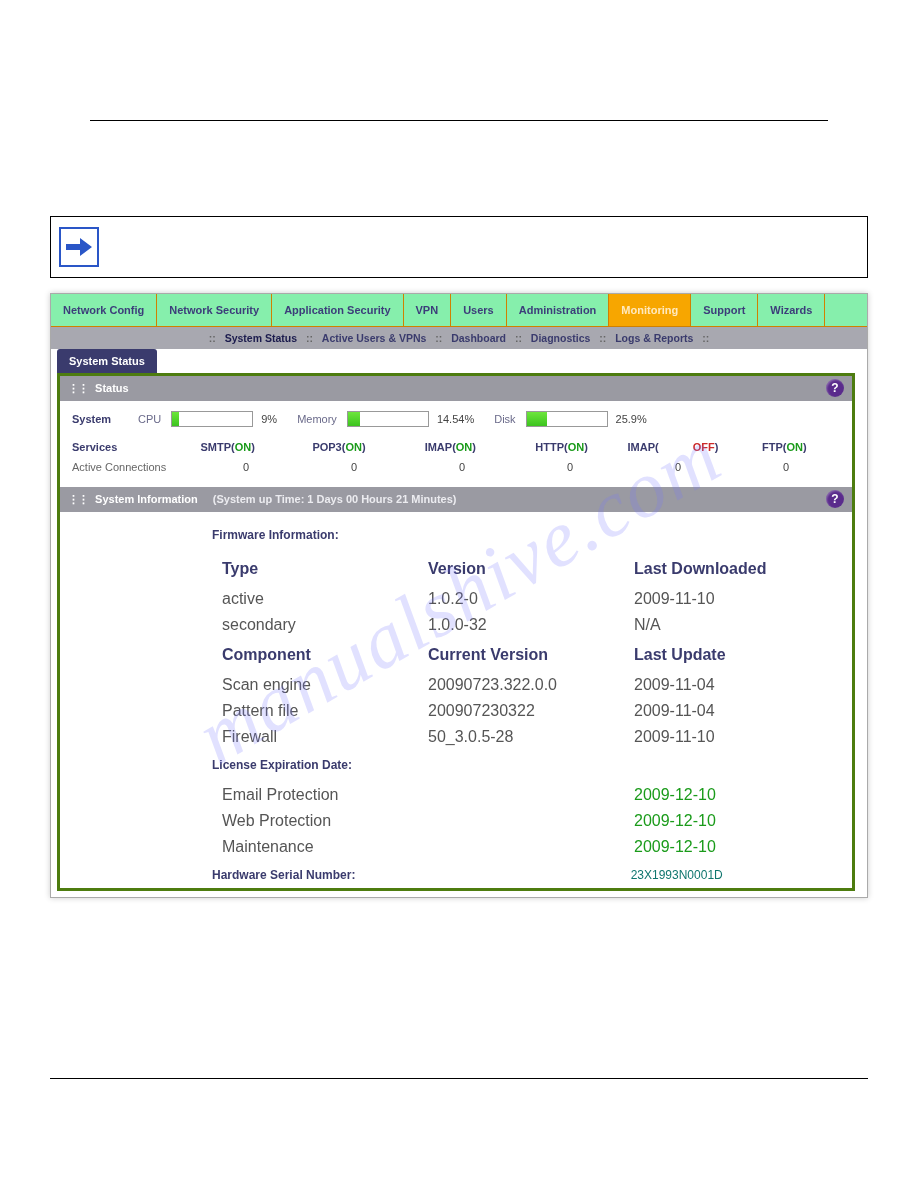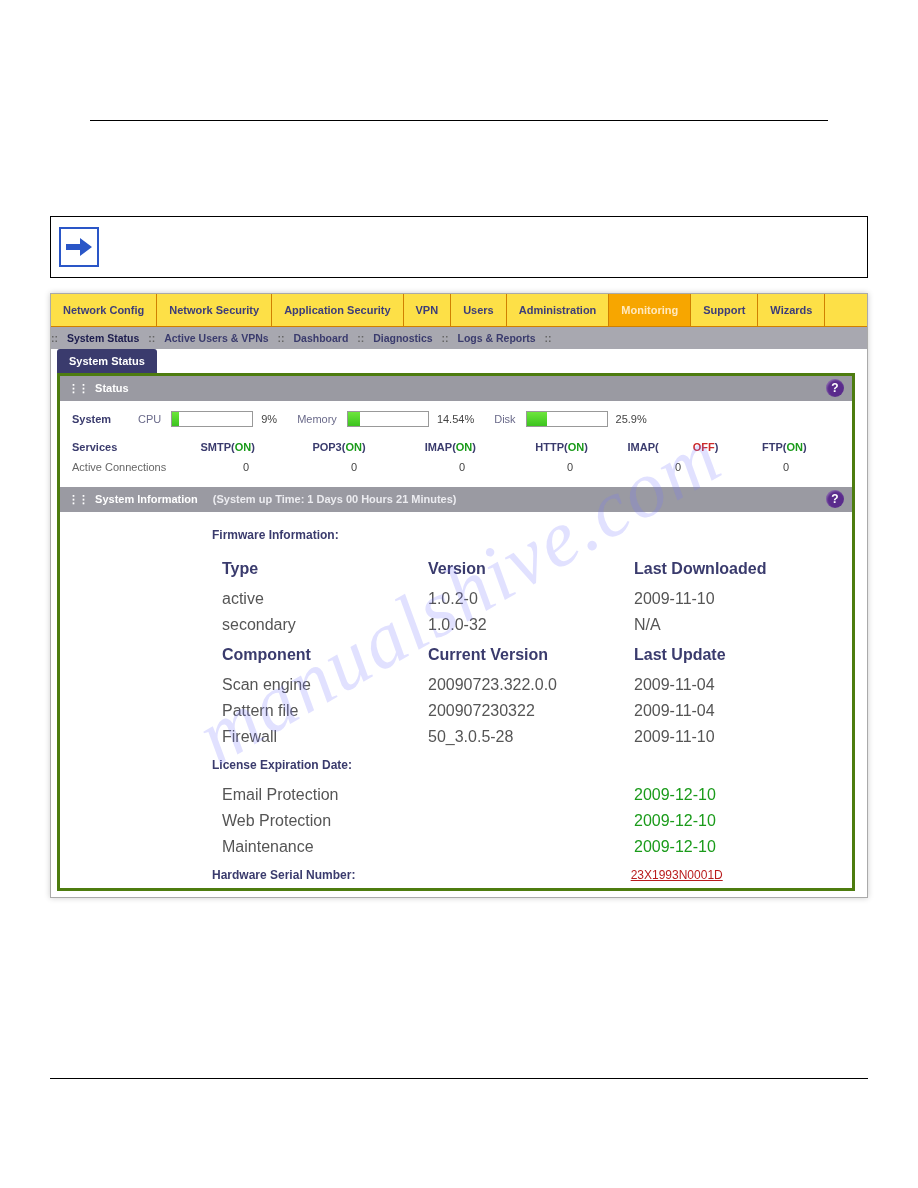--- a/index.html
+++ b/index.html
@@ -5,24 +5,24 @@
 body { margin:0; padding:0; font-family:Verdana,Arial,sans-serif; background:#fff; }
 .page { width:918px; height:1188px; margin:0 auto; box-sizing:border-box; padding:60px 50px; position:relative; }
 .hr-top { border-top:1.5px solid #000; margin:60px 40px 0 40px; }
 .note-box { border:1px solid #000; margin:95px 0 15px 0; display:flex; }
 .note-arrow-cell { width:55px; background:#fff; border-right:1px solid #fff; display:flex; align-items:center; justify-content:center; padding:10px 0; }
 .note-arrow { width:36px; height:36px; border:2px solid #2a56c7; background:#fff; display:flex; align-items:center; justify-content:center; }
 .note-arrow svg { display:block; }
 .note-text-cell { flex:1; padding:10px 10px 10px 5px; font-size:11px; color:#fff; }
 .shot { border:1px solid #aaa; background:#fff; box-shadow:0 0 6px rgba(0,0,0,.2); position:relative; margin:0 0 20px 0; overflow:hidden; }
 .wm { position:absolute; top:50%; left:50%; transform:translate(-50%,-50%) rotate(-30deg); font-size:80px; font-style:italic; color:rgba(120,120,255,.22); font-weight:500; letter-spacing:2px; pointer-events:none; z-index:5; white-space:nowrap; font-family:Georgia,serif;}
-.nav1 { background:#fde047; display:flex; border-bottom:1px solid #d08000; font-size:11px; font-weight:bold; }
+.nav1 { background:#86efac; display:flex; border-bottom:1px solid #d08000; font-size:11px; font-weight:bold; }
 .nav1 .tab1 { padding:10px 12px; color:#3c3d7a; border-right:1px solid #d08000; white-space:nowrap; }
 .nav1 .monitor-on { color:#ffe9bf !important; background:#f7a600; }
-.nav2 { background:#a8a8b0; color:#3a3b6d; font-size:10.5px; font-weight:bold; padding:5px 0; }
+.nav2 { background:#a8a8b0; color:#3a3b6d; font-size:10.5px; font-weight:bold; padding:5px 0; text-align:center; }
 .nav2 span { padding:0 6px; color:#3a3b6d; }
 .nav2 .sep { color:#666; padding:0; }
 .nav2 .on { color:#1b1b4d; }
 .nav3 { padding:0 0 0 0; }
 .nav3 .tab3 { display:inline-block; background:#3a3b6d; color:#fff; font-size:11px; font-weight:bold; padding:6px 12px; margin:0 0 0 6px; border-radius:3px 3px 0 0; }
 .inner { border:3px solid #4d7c0f; margin:0 12px 6px 6px; background:#fff; }
 .panel-hd { background:#9a9aa2; color:#fff; font-size:11px; font-weight:bold; padding:6px 8px; position:relative; }
 .panel-hd .grip { letter-spacing:-1px; margin-right:4px; }
 .panel-hd .paren { font-weight:normal; margin-left:12px; color:#ececf0; font-weight:bold;}
 .help-ic { position:absolute; right:8px; top:3px; width:18px; height:18px; border-radius:50%; background:#5a2b8c; color:#fff; font-size:12px; font-weight:bold; display:flex; align-items:center; justify-content:center; box-shadow:inset 1px 1px 2px rgba(255,255,255,.3); }
@@ -208,21 +208,21 @@
         </div>
         <div class="fw-row">
           <div>Maintenance</div>
               <div></div>
               <div class="green">2009-12-10</div>
         </div>
       </div>
       <div class="fw-title-left" style="display:flex;padding-left:140px;">
         <div style="flex:1">Hardware Serial Number:</div>
         <div style="flex:1"></div>
-        <div style="flex:1;font-weight:normal;color:#b91c1c;text-decoration:underline;">23X1993N0001D</div>
+        <div style="flex:1;font-weight:normal;color:#0f766e;">23X1993N0001D</div>
       </div>
     </div>
   </div>
 </div>
 
 <div class="hr-bottom"></div>
 
 </div>
 
 </body></html>

